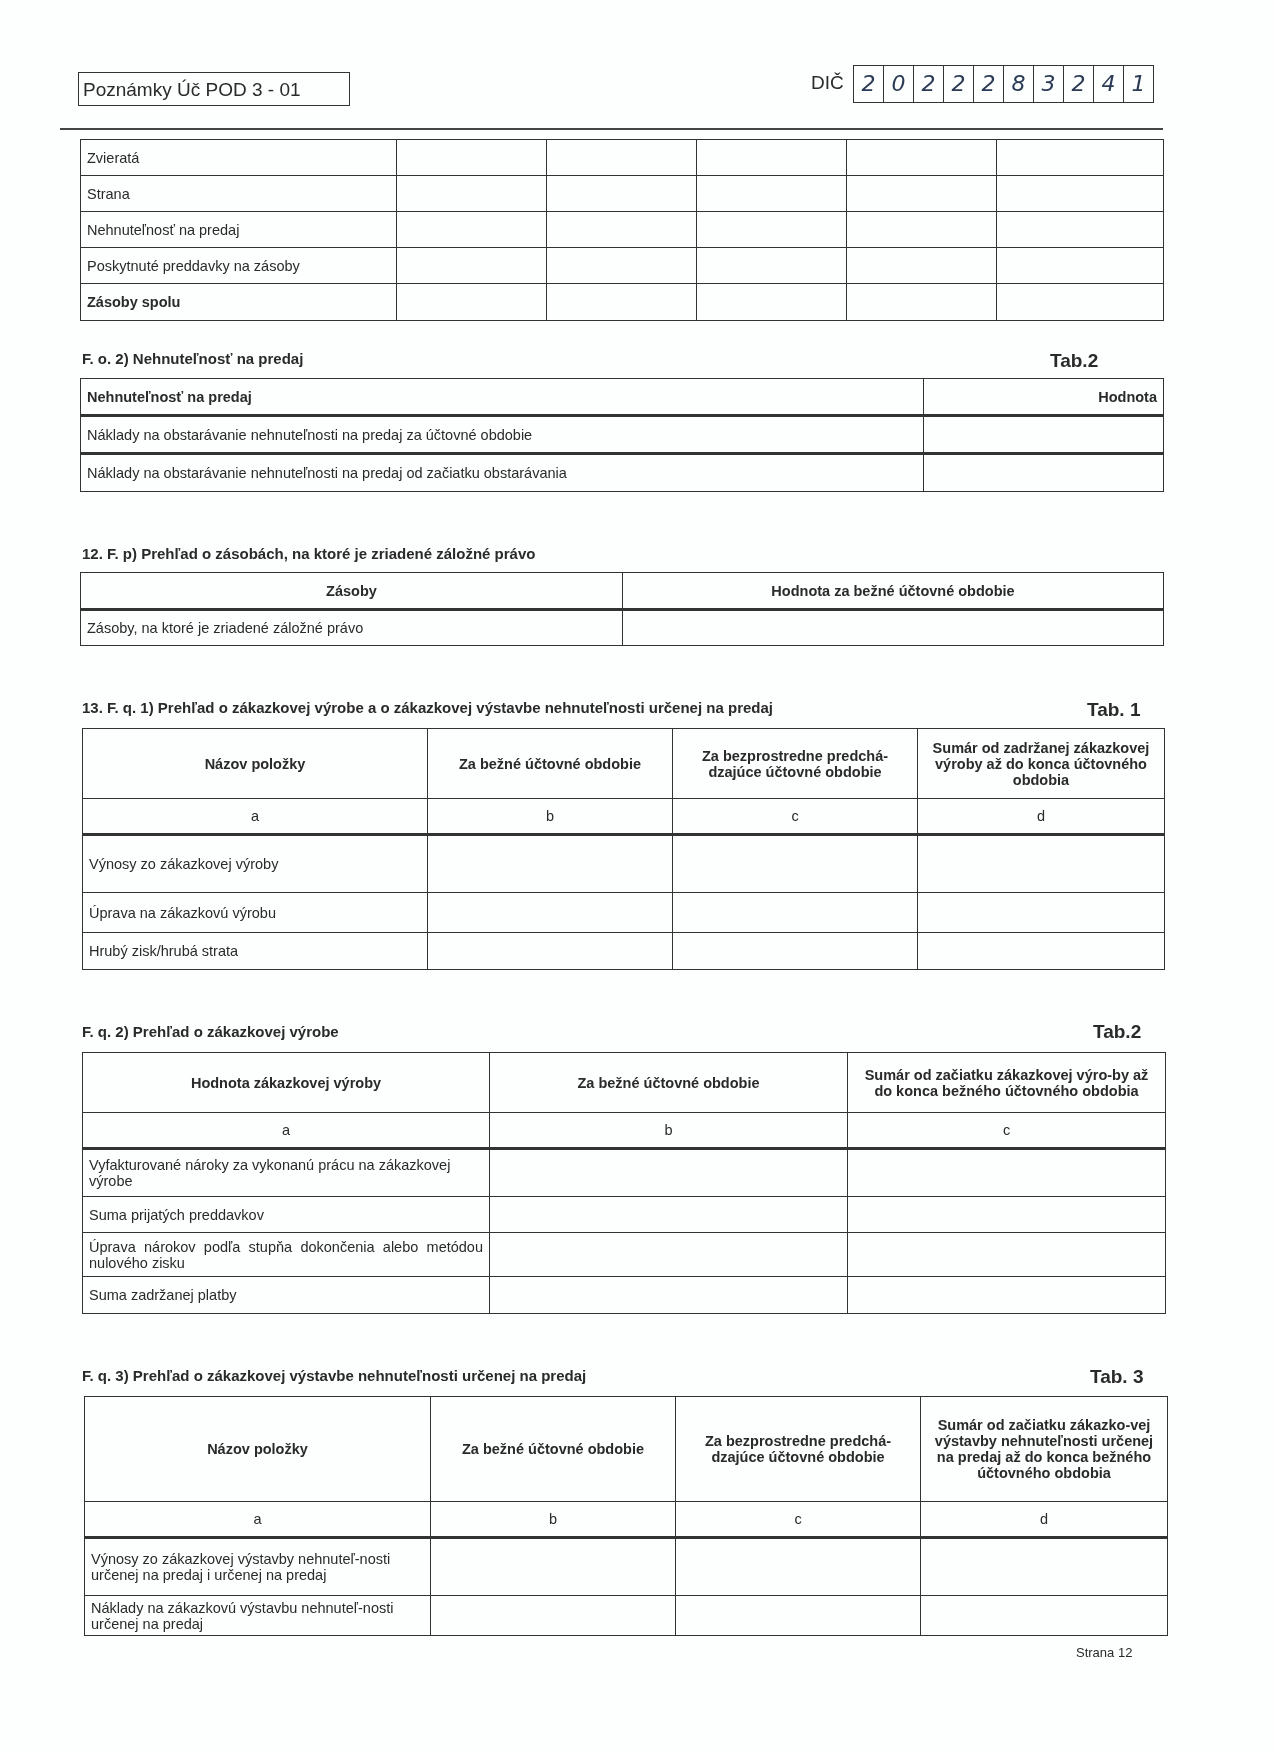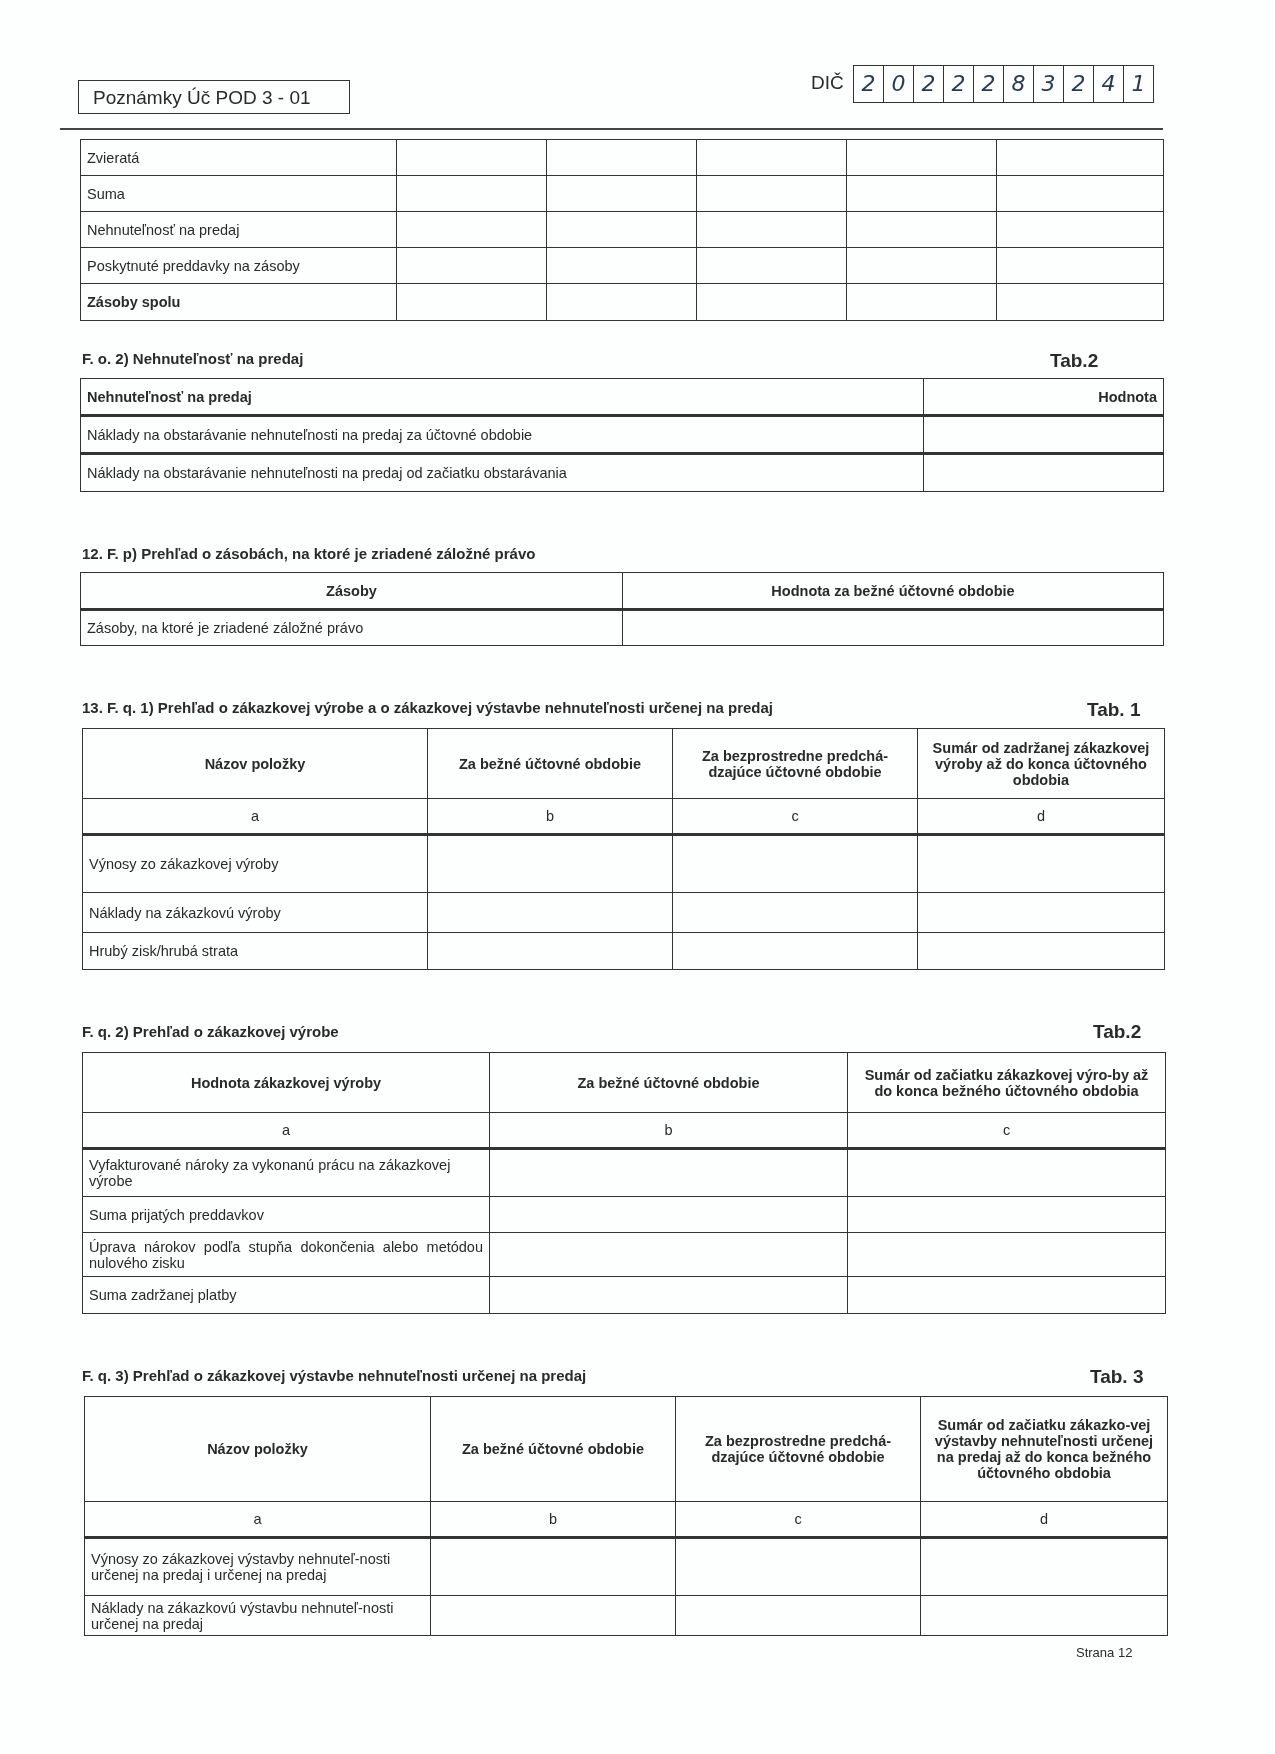--- a/index.html
+++ b/index.html
@@ -2,22 +2,22 @@
 <html><head>
 <meta charset="utf-8">
 <style>
   html, body { margin: 0; padding: 0; }
   body {
     width: 1275px; height: 1754px; background: #fdfefe; position: relative;
     font-family: "Liberation Sans", sans-serif; color: #2a2a2a; overflow: hidden;
   }
   .abs { position: absolute; }
   .header-box {
-    left: 78px; top: 80px; width: 272px; height: 34px;
-    border: 1px solid #333; font-size: 19px; line-height: 34px; padding-left: 14px; box-sizing: border-box;
+    left: 78px; top: 72px; width: 272px; height: 34px;
+    border: 1px solid #333; font-size: 19px; line-height: 34px; padding-left: 4px; box-sizing: border-box;
   }
   .dic-label { left: 811px; top: 72px; font-size: 19px; }
   .dic-cells { left: 853px; top: 65px; display: flex; border: 1px solid #333; border-right: none; height: 36px; }
   .dic-cell {
     width: 30px; height: 36px; border-right: 1px solid #333; box-sizing: border-box;
     text-align: center; line-height: 36px; font-size: 22px; color: #2b3a55;
     font-family: "DejaVu Sans", sans-serif; font-style: italic;
   }
   .rule { left: 60px; top: 128px; width: 1103px; height: 0; border-top: 2px solid #444; }
 
@@ -62,21 +62,21 @@
   <tbody>
       <tr style="height:36px">
     <td>Zvieratá</td>
     <td></td>
         <td></td>
         <td></td>
         <td></td>
         <td></td>
   </tr>
   <tr style="height:36px">
-    <td>Suma</td>
+    <td>Strana</td>
     <td></td>
         <td></td>
         <td></td>
         <td></td>
         <td></td>
   </tr>
   <tr style="height:36px">
     <td>Nehnuteľnosť na predaj</td>
     <td></td>
         <td></td>
@@ -166,21 +166,21 @@
     <td class="center">c</td>
     <td class="center">d</td>
   </tr>
   <tr class="thick-top" style="height:58px">
     <td>Výnosy zo zákazkovej výroby</td>
     <td></td>
         <td></td>
         <td></td>
   </tr>
   <tr style="height:40px">
-    <td>Náklady na zákazkovú výroby</td>
+    <td>Úprava na zákazkovú výrobu</td>
     <td></td>
         <td></td>
         <td></td>
   </tr>
   <tr style="height:37px">
     <td>Hrubý zisk/hrubá strata</td>
     <td></td>
         <td></td>
         <td></td>
   </tr>

